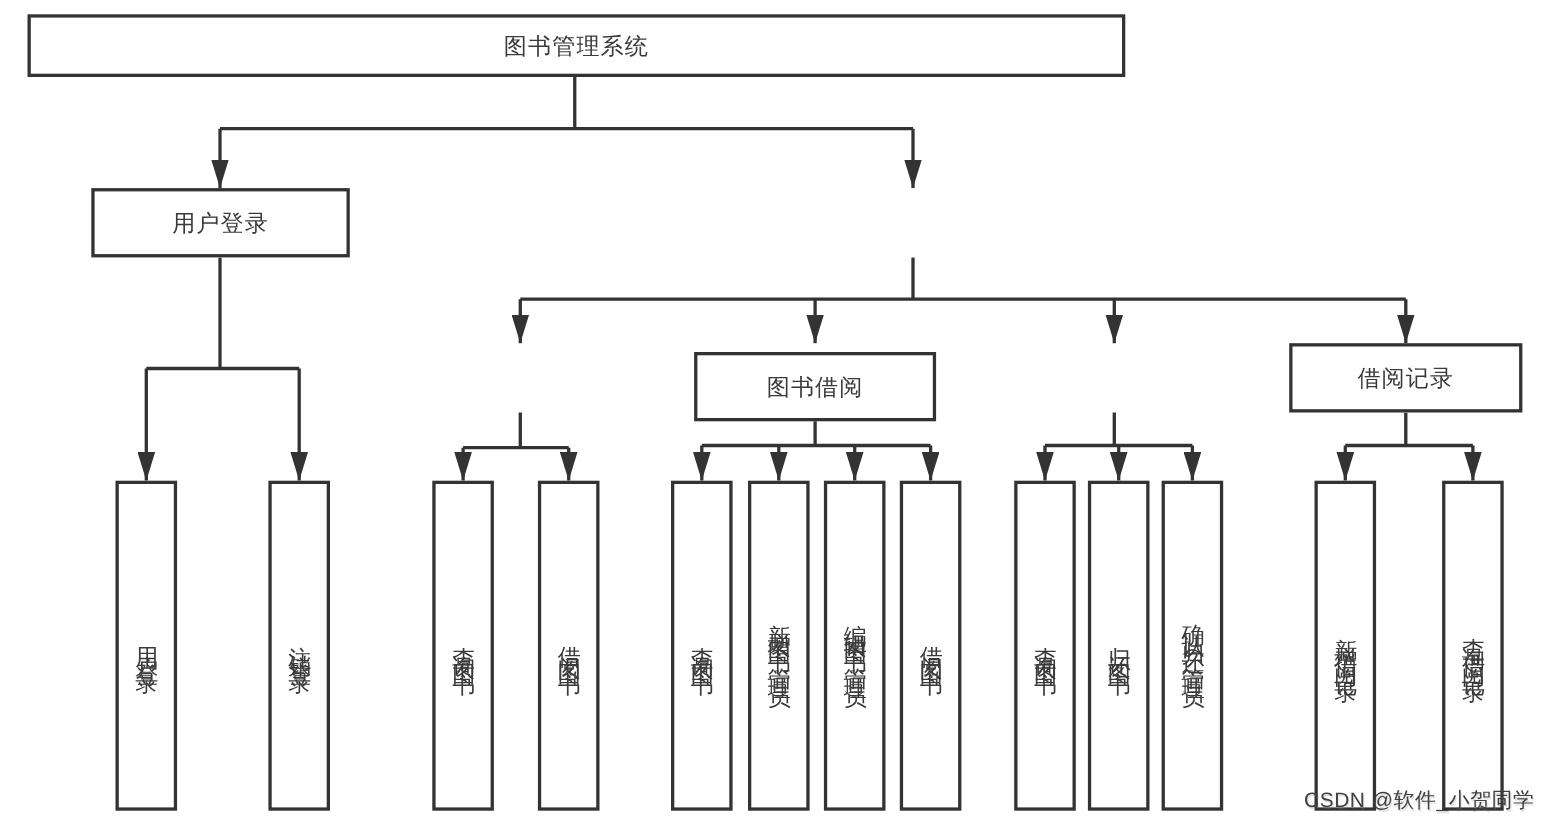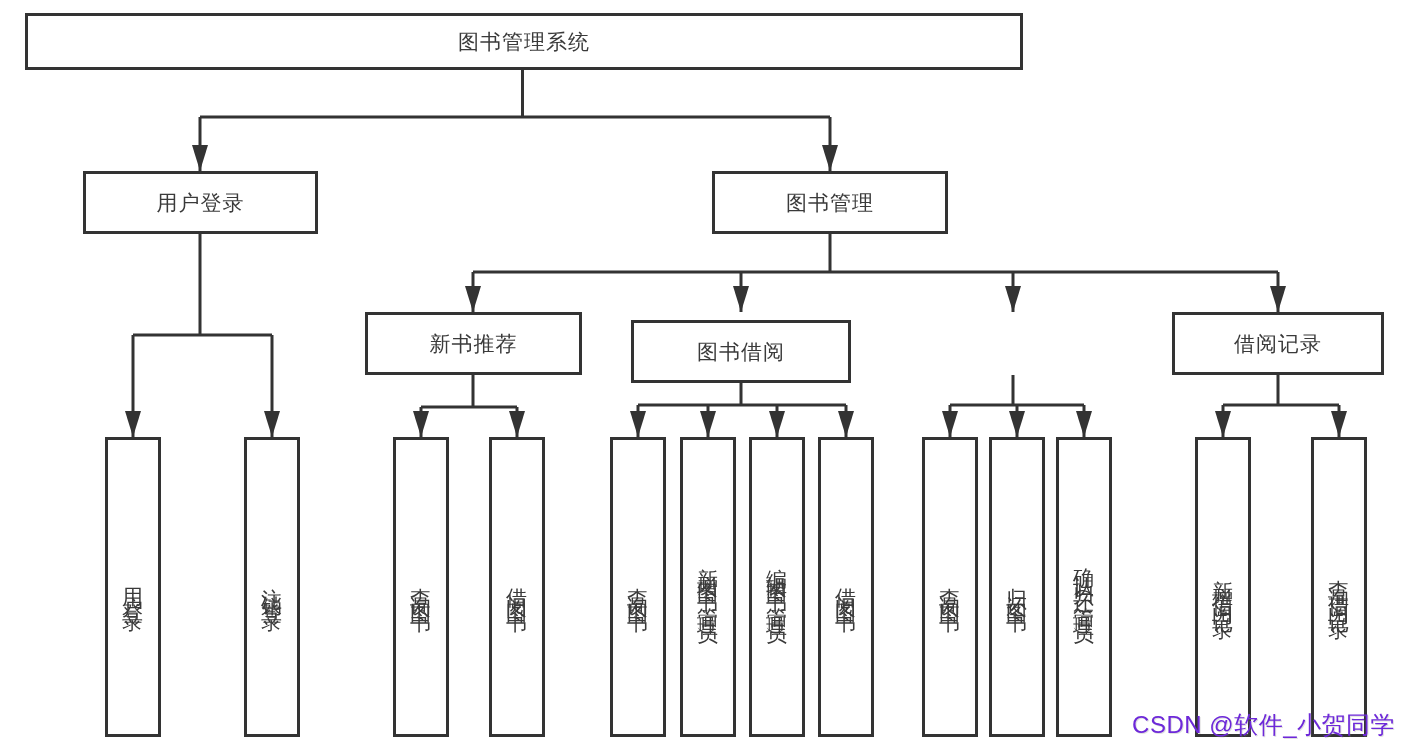--- a/index.html
+++ b/index.html
@@ -30,23 +30,23 @@
     writing-mode:vertical-rl;
     text-orientation:mixed;
     font-size:21px;
     line-height:1.1;
     letter-spacing:8px;
     color:#3a3a3a;
   }
   .watermark{
     position:absolute;
     right:10px;bottom:6px;
-    font-size:24px;
+    font-size:19px;
     letter-spacing:0.5px;
-    color:#6d28d9;
+    color:#404040;
     text-shadow:1px 1px 0 rgba(130,130,130,0.25);
     white-space:nowrap;
     z-index:5;
   }
 </style>
 </head>
 <body>
 
 <div class="stage">
 
@@ -93,27 +93,21 @@
     </g>
   </svg>
 
   <div class="box hbox" style="left:25px;top:13px;width:998px;height:57px">
     <span class="lbl">图书管理系统</span>
   </div>
 
   <div class="box hbox" style="left:83px;top:171px;width:235px;height:63px">
     <span class="lbl">用户登录</span>
   </div>
-  <div class="box hbox" style="left:712px;top:171px;width:236px;height:63px">
-    <span class="lbl">图书管理</span>
-  </div>
 
-  <div class="box hbox" style="left:365px;top:312px;width:217px;height:63px">
-    <span class="lbl">新书推荐</span>
-  </div>
   <div class="box hbox" style="left:631px;top:320px;width:220px;height:63px">
     <span class="lbl">图书借阅</span>
   </div>
   <div class="box hbox" style="left:1172px;top:312px;width:212px;height:63px">
     <span class="lbl">借阅记录</span>
   </div>
 
   <div class="box vbox" style="left:105px">
     <span class="vlbl">用户登录</span>
   </div>

